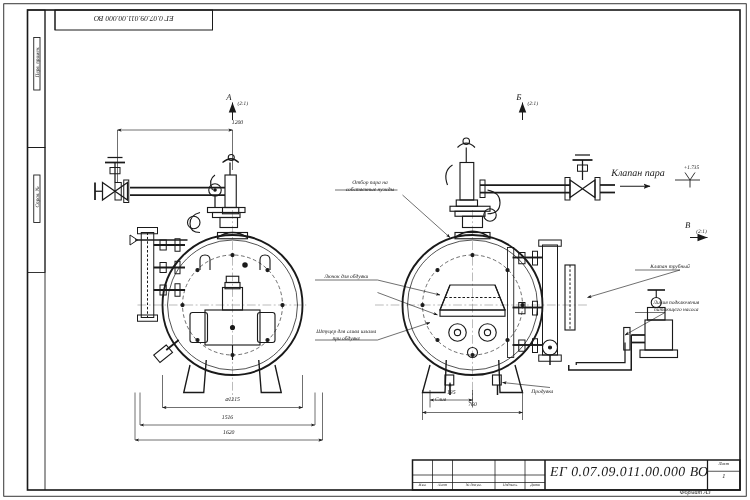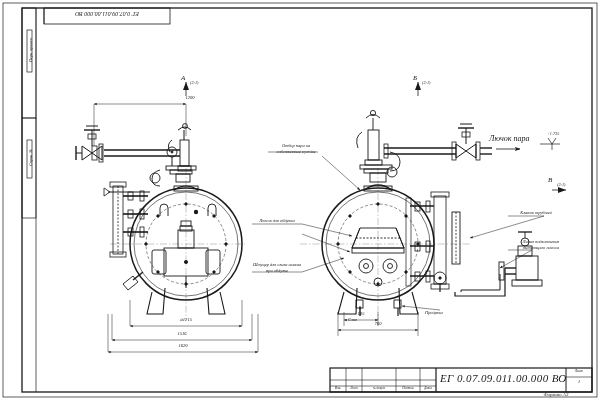--- a/index.html
+++ b/index.html
@@ -401,21 +401,21 @@
 
   <div class="lbl note" style="left:508px;top:210px;width:56px;text-align:center;">Клапан трубный</div>
 
   <div class="lbl note" style="left:510px;top:239px;width:62px;text-align:center;line-height:1.25;white-space:pre;">Линия подключения
 питающего насоса</div>
 
   <div class="lbl note" style="left:348px;top:317px;">Слив</div>
 
   <div class="lbl note" style="left:425px;top:310px;">Продувка</div>
 
-  <div class="lbl" style="left:489px;top:134px;font-size:8px;font-style:italic;">Лючок пара</div>
+  <div class="lbl" style="left:489px;top:134px;font-size:8px;font-style:italic;">Клапан пара</div>
 
   <div class="lbl tiny" style="left:547px;top:131px;">+1.735</div>
 
   <div class="lbl bigtitle" style="left:440px;top:372px;width:124px;text-align:center;">ЕГ 0.07.09.011.00.000   ВО</div>
 
   <div class="lbl" style="left:566px;top:369px;width:26px;text-align:center;font-size:3.6px;">Лист</div>
   <div class="lbl" style="left:566px;top:379px;width:26px;text-align:center;font-size:5px;">1</div>
 
   <div class="lbl" style="left:330px;top:386px;width:16px;text-align:center;font-size:3.2px;">Изм.</div>
   <div class="lbl" style="left:346px;top:386px;width:16px;text-align:center;font-size:3.2px;">Лист</div>

